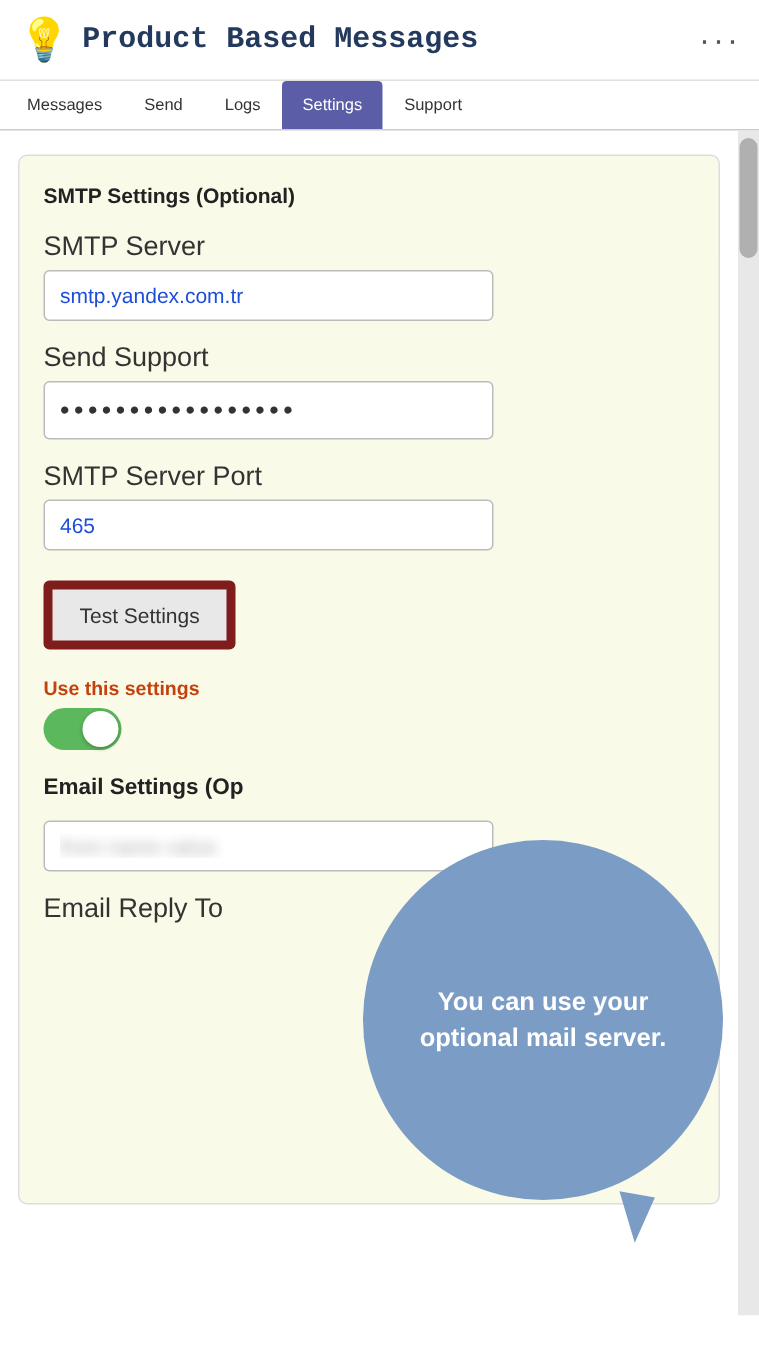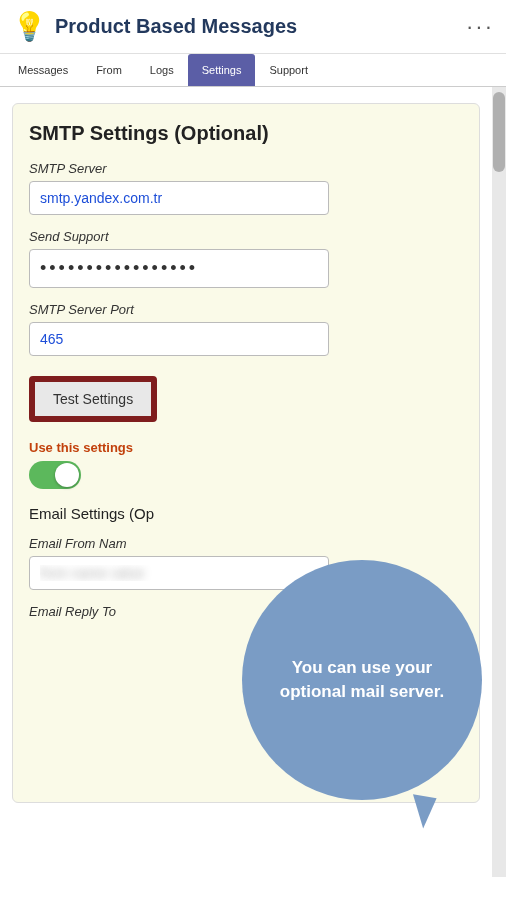--- a/index.html
+++ b/index.html
@@ -26,20 +26,21 @@
       align-items: center;
       gap: 8px;
     }
     .header-icon {
       font-size: 28px;
     }
     .header-title {
       font-size: 20px;
       font-weight: 600;
       color: #23395d;
+      font-family: Liberation Mono, monospace;
     }
     .header-menu {
       font-size: 22px;
       color: #555;
       cursor: pointer;
       letter-spacing: 2px;
     }
 
     
     .nav-tabs {
@@ -94,35 +95,34 @@
     
     .settings-card {
       background: #fafae8;
       border: 1px solid #ddd;
       border-radius: 6px;
       padding: 18px 16px;
       min-height: 700px;
     }
 
     .section-title {
-      font-size: 20px;
+      font-size: 14px;
       font-weight: bold;
       color: #222;
       margin-bottom: 16px;
     }
 
     .form-group {
       margin-bottom: 14px;
     }
     .form-label {
-      font-size: 13px;
+      font-size: 18px;
       color: #333;
       margin-bottom: 5px;
       display: block;
-      font-style: italic;
     }
     .form-input {
       width: 100%;
       max-width: 300px;
       border: 1px solid #bbb;
       border-radius: 4px;
       padding: 8px 10px;
       font-size: 14px;
       color: #1d4ed8;
       background: #fff;
@@ -179,21 +179,21 @@
       border-radius: 50%;
       position: absolute;
       top: 2px;
       right: 2px;
       box-shadow: 0 1px 3px rgba(0,0,0,0.3);
     }
 
     
     .email-section-title {
       font-size: 15px;
-      font-weight: normal;
+      font-weight: bold;
       color: #222;
       margin-bottom: 14px;
     }
 
     
     .tooltip-bubble {
       position: absolute;
       bottom: 100px;
       right: 24px;
       width: 240px;
@@ -229,21 +229,21 @@
 <div class="header">
   <div class="header-left">
     <span class="header-icon">💡</span>
     <span class="header-title">Product Based Messages</span>
   </div>
   <span class="header-menu">···</span>
 </div>
 
 <div class="nav-tabs">
   <button class="nav-tab">Messages</button>
-  <button class="nav-tab">From</button>
+  <button class="nav-tab">Send</button>
   <button class="nav-tab">Logs</button>
   <button class="nav-tab active">Settings</button>
   <button class="nav-tab">Support</button>
 </div>
 
 <div class="content-wrapper">
   <div class="content-scroll">
     <div class="settings-card">
 
       
@@ -278,21 +278,20 @@
         <div class="toggle-switch">
           <div class="toggle-knob"></div>
         </div>
       </div>
 
       
       <div class="email-section-title">Email Settings (Op</div>
 
       
       <div class="form-group">
-        <label class="form-label">Email From Nam</label>
         <input class="form-input blurred" type="text" value="from name value" style="color: transparent; text-shadow: rgb(170, 170, 170) 0px 0px 8px;">
       </div>
 
       
       <div class="form-group">
         <label class="form-label">Email Reply To</label>
       </div>
 
     </div>
   </div>

